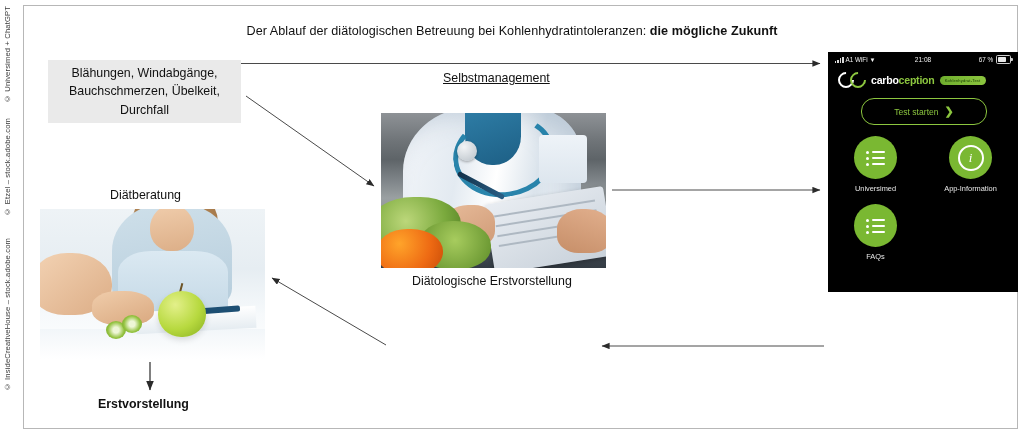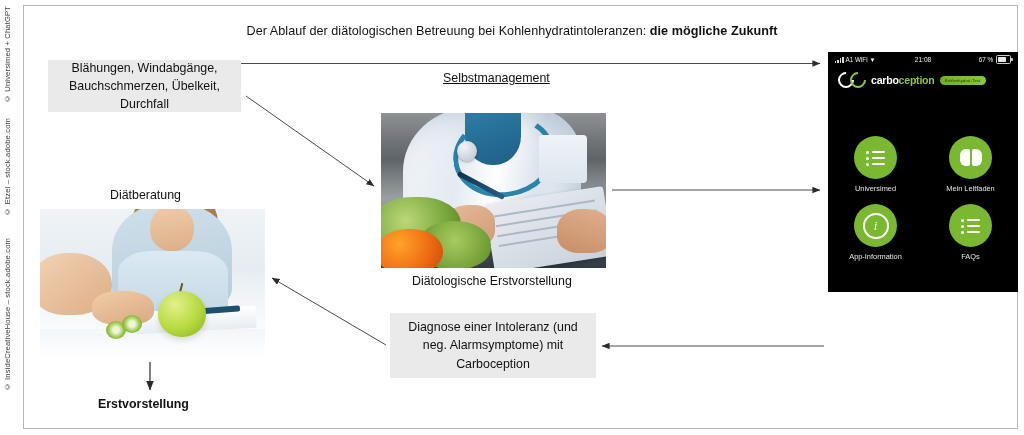--- a/index.html
+++ b/index.html
@@ -55,21 +55,21 @@
     position:absolute;
     background:#eaeaea;
     color:#111;
     display:flex;align-items:center;justify-content:center;
     text-align:center;
     font-size:12.4px;
     line-height:1.47;
     box-sizing:border-box;
     padding:4px 6px;
   }
-  #box-symptoms{left:48px;top:60px;width:193px;height:52px;}
+  #box-symptoms{left:48px;top:60px;width:193px;height:63px;}
   #box-diagnosis{left:390px;top:313px;width:206px;height:65px;}
 
   
   .label{
     position:absolute;
     font-size:12.4px;
     color:#111;
     white-space:nowrap;
   }
   #lbl-selbstmanagement{left:443px;top:71px;text-decoration:underline;}
@@ -316,21 +316,20 @@
     <div class="rhand"></div>
     <div class="cuke"></div>
     <div class="cuke2"></div>
     <div class="cuke3"></div>
     <div class="stem"></div>
     <div class="apple"></div>
   </div>
 
   <div class="label" id="lbl-erfolgskontrolle">Erstvorstellung</div>
 
-  <div class="gbox" id="box-diagnosis">Diagnose einer Intoleranz (und neg. Alarmsymptome) mit Carboception</div>
 
   <div id="phone">
 
     <div class="statusbar">
       <span class="sb-left">
         <span class="sig">
             <i></i>
             <i></i>
             <i></i>
             <i></i>
@@ -351,44 +350,42 @@
       <span class="cc">
           <span></span>
           <span></span>
         </span>
       <span class="wordmark"><span>carbo</span><em>ception</em></span>
       <span class="pill">
           <u>Kohlenhydrat-Test</u>
         </span>
     </div>
 
+    <div class="startbtn">
+      <span>Test starten</span>
+      <span class="chev">❯</span>
+    </div>
 
     <div class="grid">
 
       <div class="tile">
         <span class="circ">
           <span class="ico-list">
               <i></i>
               <b></b>
               <i></i>
               <b></b>
               <i></i>
               <b></b>
             </span>
         </span>
         <span class="tl">Universimed</span>
       </div>
 
 
-      <div class="tile">
-        <span class="circ">
-          <span class="ico-book"></span>
-        </span>
-        <span class="tl">Mein Leitfaden</span>
-      </div>
 
       <div class="tile">
         <span class="circ">
           <span class="ico-info">i</span>
         </span>
         <span class="tl">App-Information</span>
       </div>
 
       <div class="tile">
         <span class="circ">

